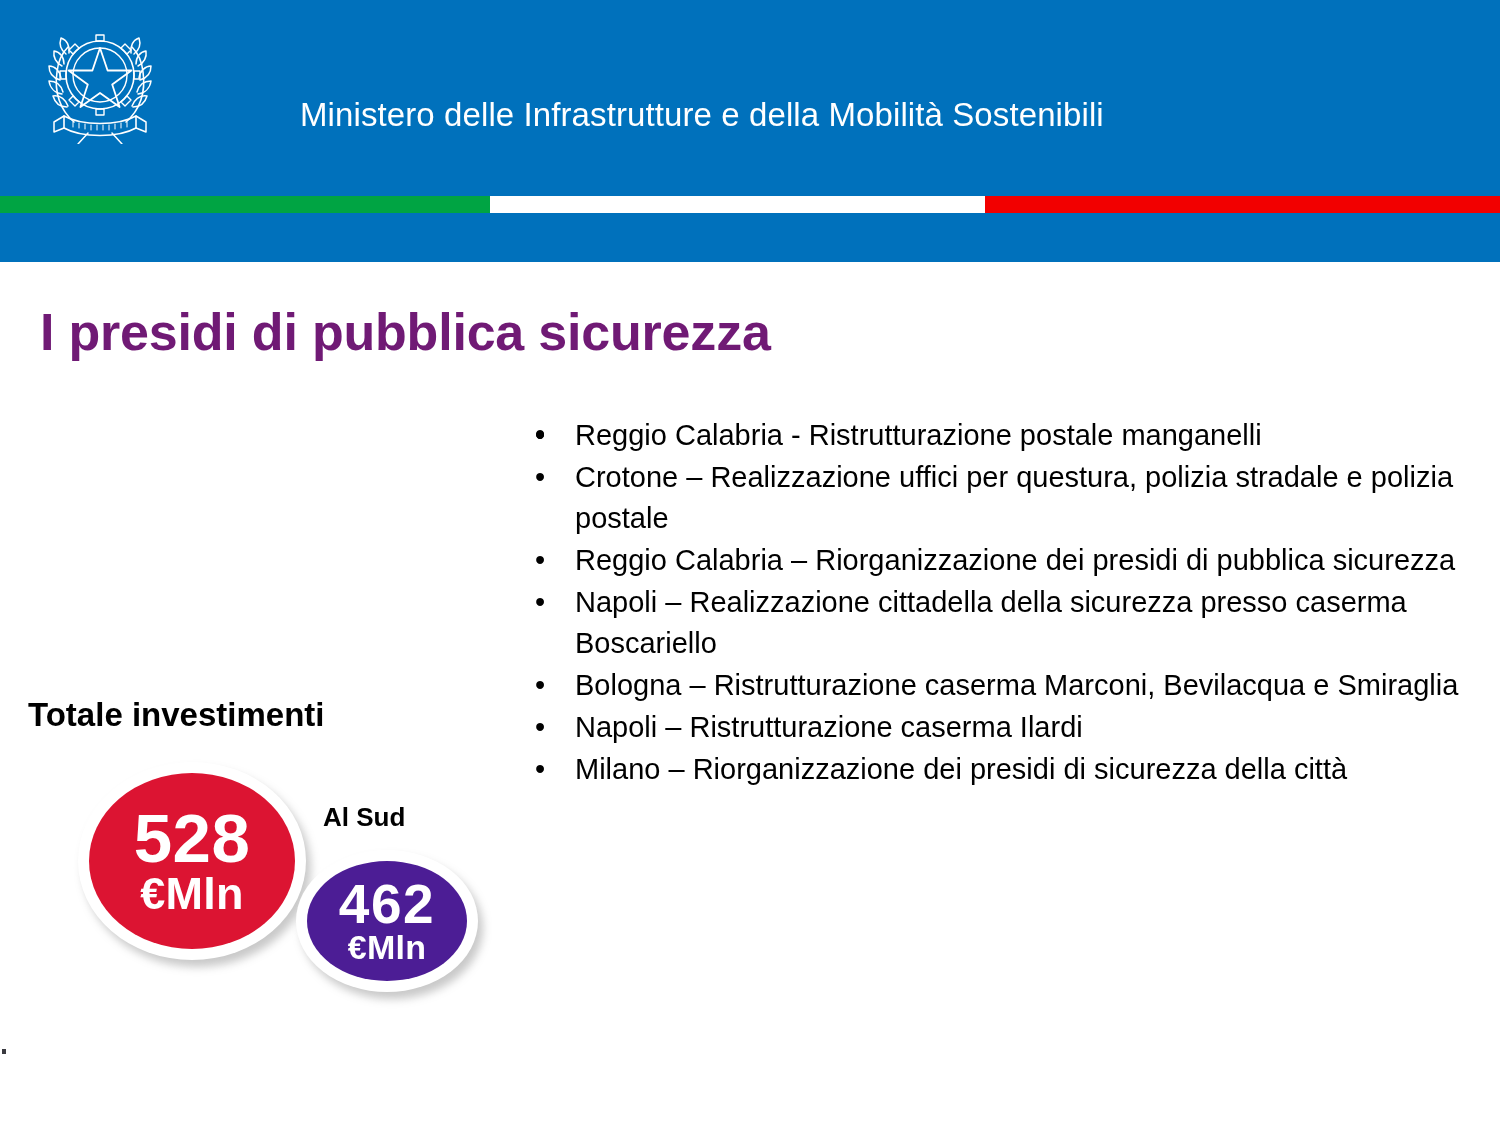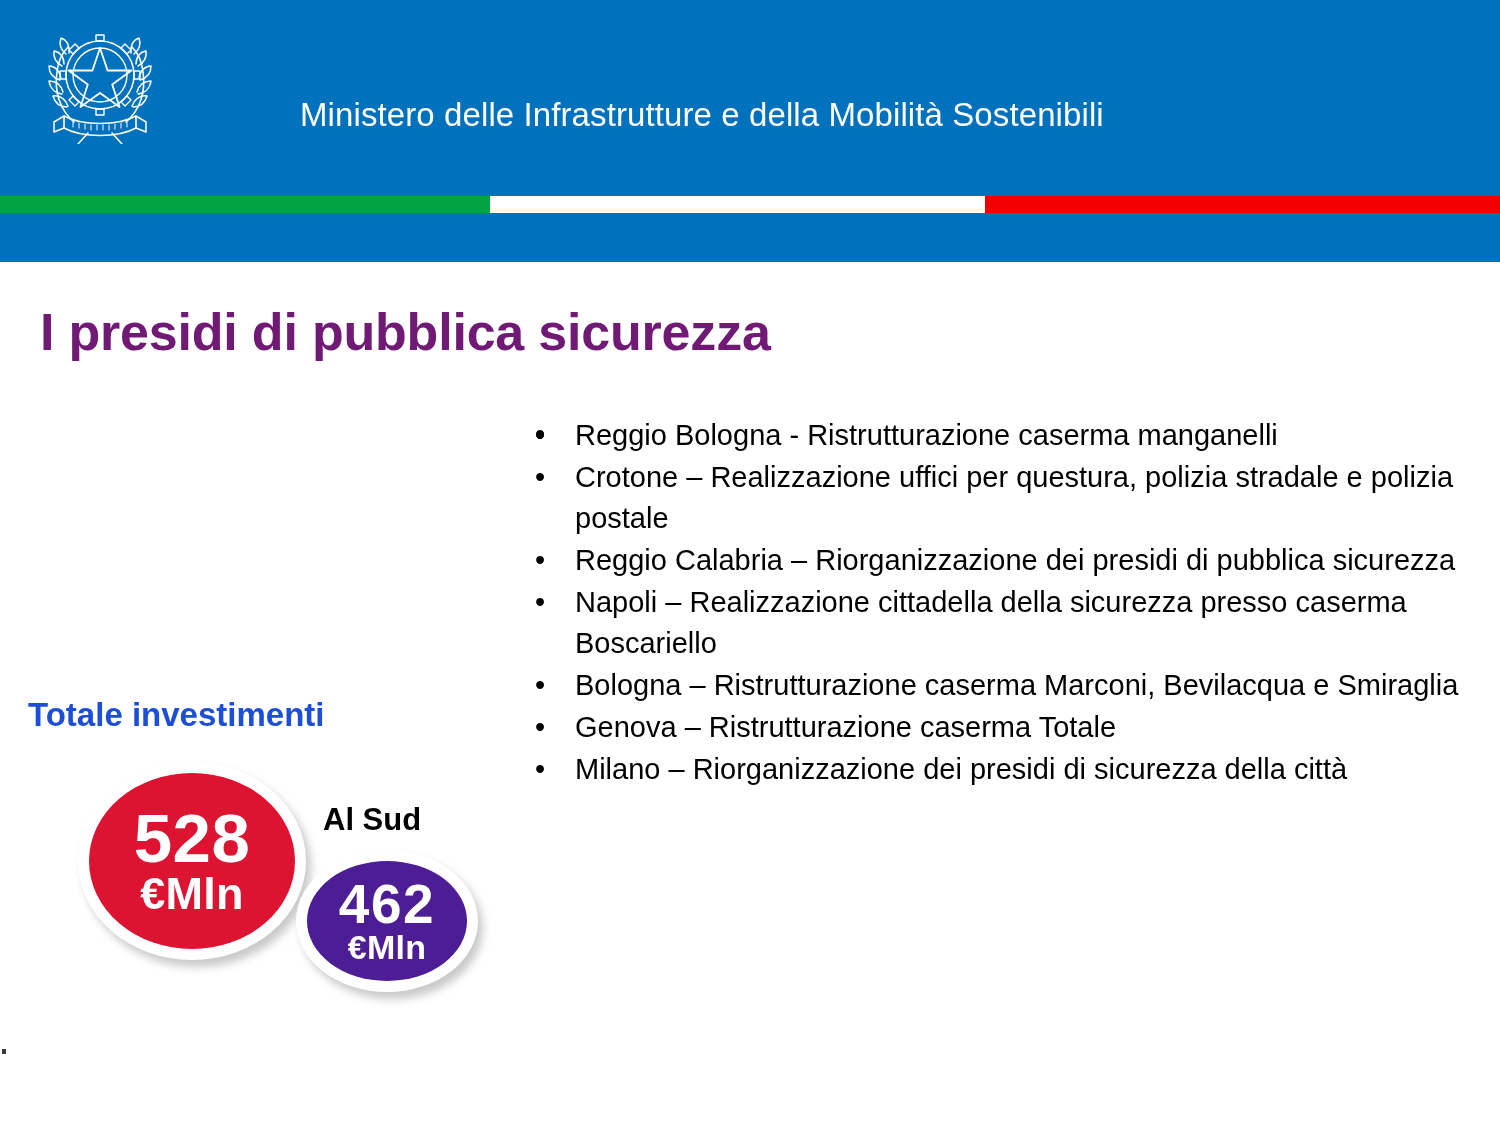--- a/index.html
+++ b/index.html
@@ -112,29 +112,29 @@
     width: 500px;
     height: 320px;
   }
 
   .totale-label {
     position: absolute;
     left: 28px;
     top: 6px;
     font-size: 33px;
     font-weight: bold;
-    color: #1d4ed8;
+    color: #000000;
     white-space: nowrap;
   }
 
   .alsud-label {
     position: absolute;
     left: 323px;
     top: 112px;
-    font-size: 31px;
+    font-size: 26px;
     font-weight: bold;
     color: #000000;
     white-space: nowrap;
     z-index: 6;
   }
 
   .circle {
     position: absolute;
     border-radius: 50%;
     background: #ffffff;
@@ -281,41 +281,41 @@
 
   <ul class="bullet-list">
     <li class="bullet-item">
       <span class="dot">•</span>
     </li>
     <li class="bullet-item">
       <span class="dot">•</span>
     </li>
     <li class="bullet-item">
       <span class="dot">•</span>
-      <span>Reggio Bologna - Ristrutturazione caserma manganelli</span>
+      <span>Reggio Calabria - Ristrutturazione postale manganelli</span>
     </li>
     <li class="bullet-item">
       <span class="dot">•</span>
       <span>Crotone – Realizzazione uffici per questura, polizia stradale e polizia postale</span>
     </li>
     <li class="bullet-item">
       <span class="dot">•</span>
       <span>Reggio Calabria – Riorganizzazione dei presidi di pubblica sicurezza</span>
     </li>
     <li class="bullet-item">
       <span class="dot">•</span>
       <span>Napoli – Realizzazione cittadella della sicurezza  presso caserma Boscariello</span>
     </li>
     <li class="bullet-item">
       <span class="dot">•</span>
       <span>Bologna – Ristrutturazione caserma Marconi,  Bevilacqua e Smiraglia</span>
     </li>
     <li class="bullet-item">
       <span class="dot">•</span>
-      <span>Genova – Ristrutturazione caserma Totale</span>
+      <span>Napoli – Ristrutturazione caserma Ilardi</span>
     </li>
     <li class="bullet-item">
       <span class="dot">•</span>
       <span>Milano – Riorganizzazione dei presidi di sicurezza della città</span>
     </li>
   </ul>
 
   <div class="infographic">
 
     <div class="totale-label">Totale investimenti</div>

